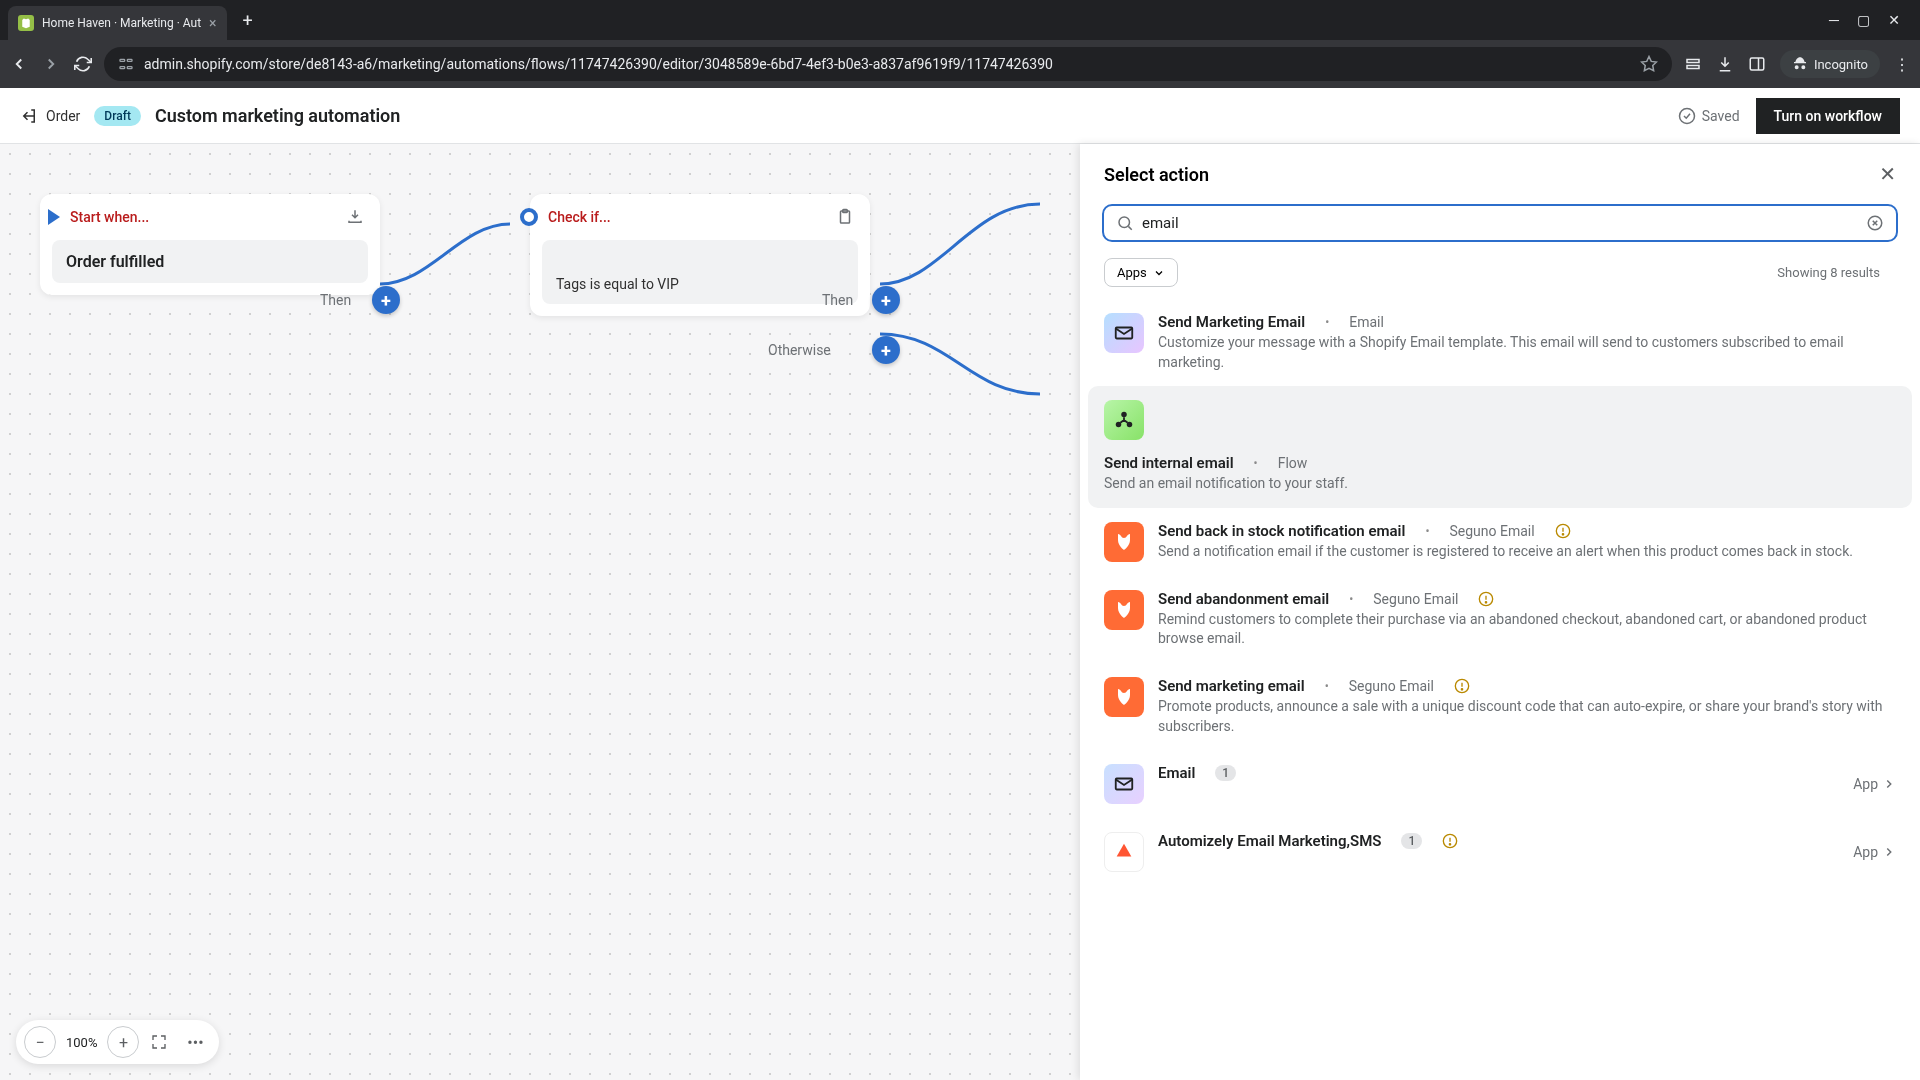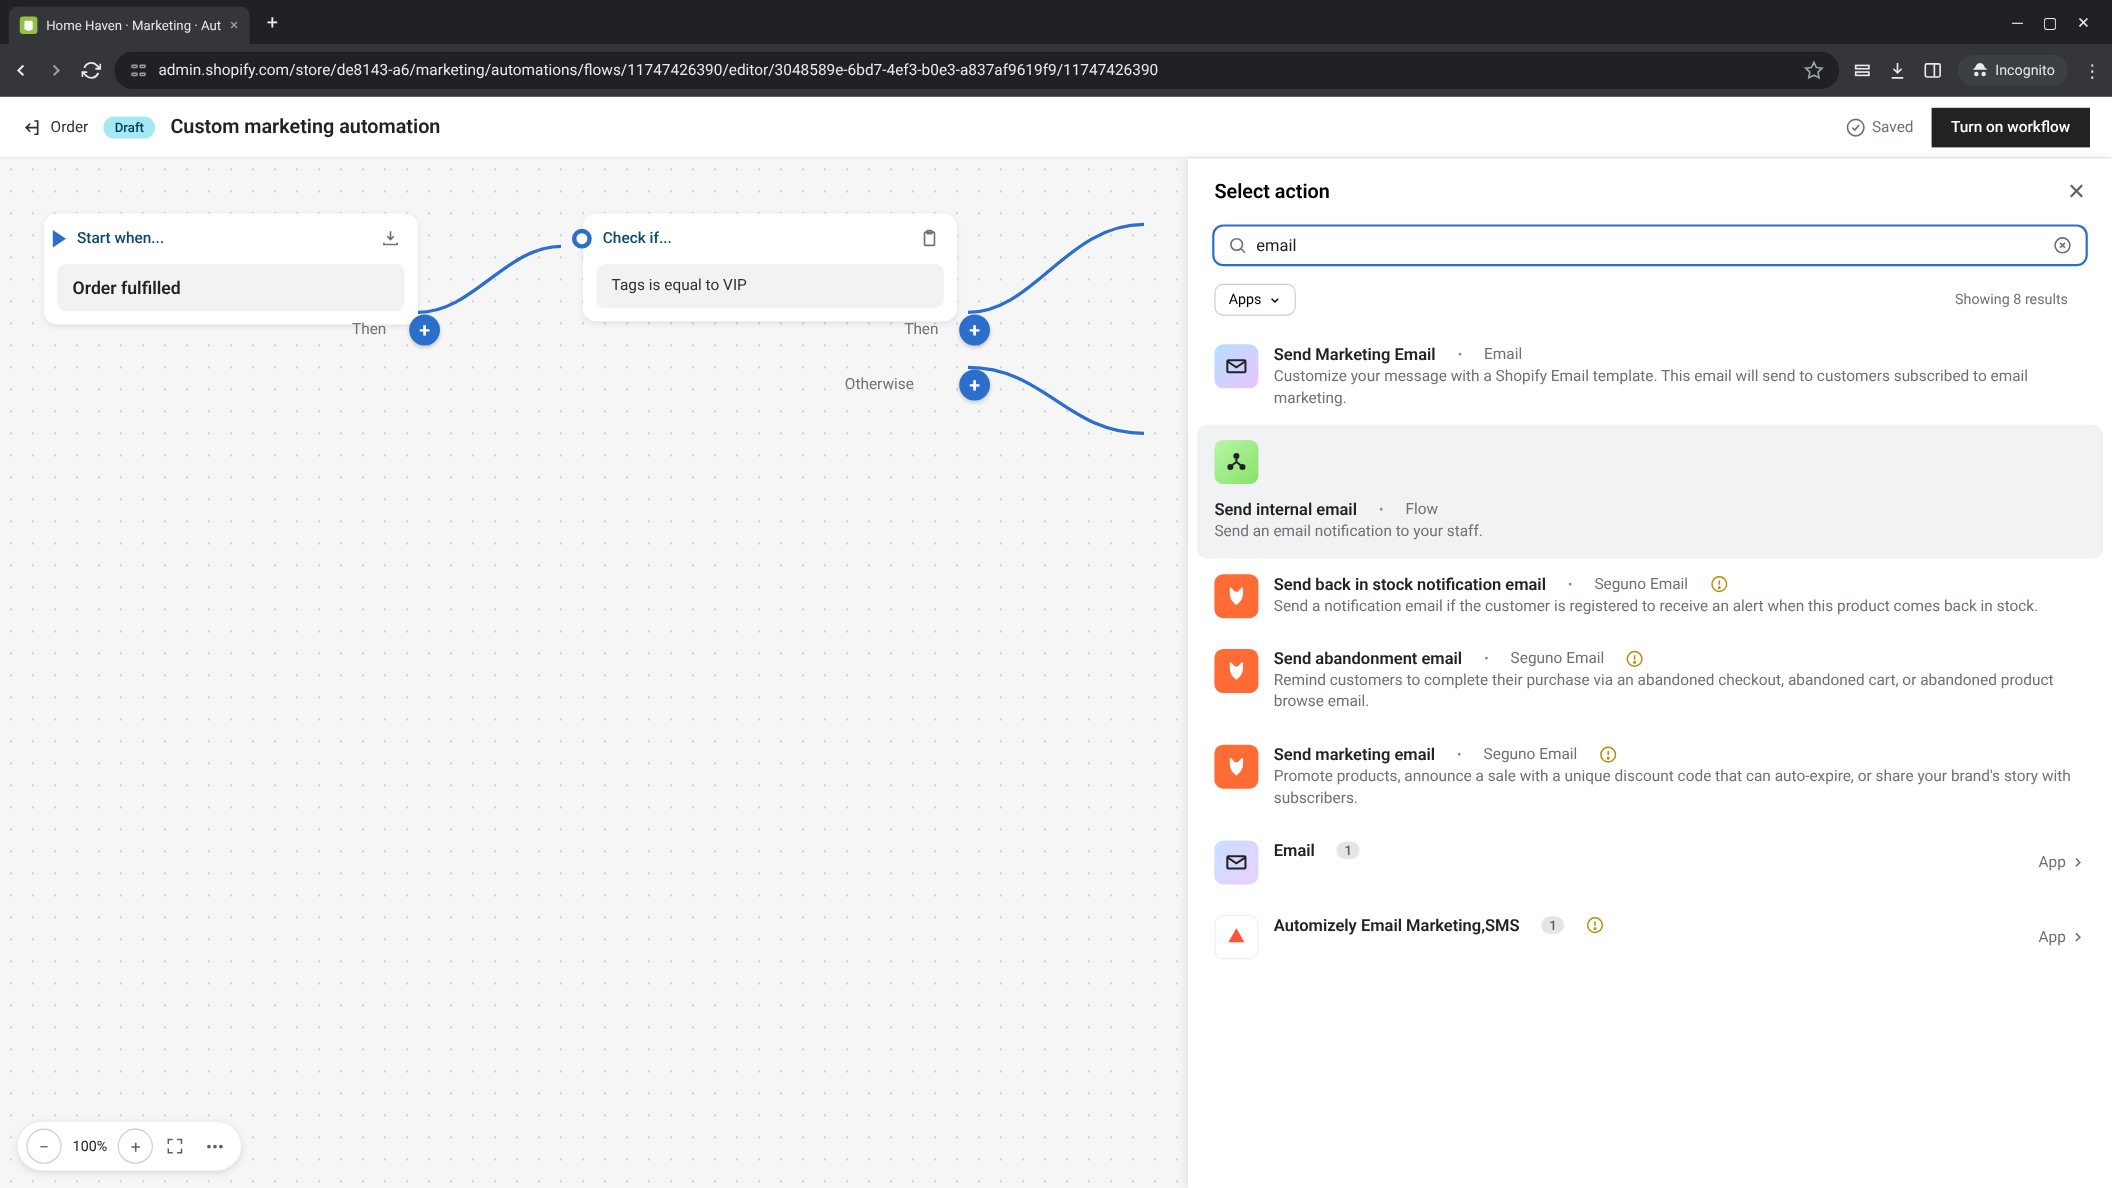--- a/index.html
+++ b/index.html
@@ -34,25 +34,25 @@
 .page-title { font-size: 18px; font-weight: 600; color: #202223; }
 .header-right { margin-left: auto; display: flex; align-items: center; gap: 16px; }
 .saved-indicator { display: flex; align-items: center; gap: 6px; color: #6d7175; font-size: 14px; }
 .turn-on-btn { background: #202223; color: #fff; border: none; padding: 10px 18px; border-radius: 0; font-size: 14px; font-weight: 500; cursor: pointer; }
 
 
 .canvas-area { position: relative; height: calc(1080px - 40px - 48px - 56px); background: #f6f6f7; background-image: radial-gradient(#d0d0d0 1px, transparent 1px); background-size: 20px 20px; }
 
 .flow-node { position: absolute; background: #fff; border-radius: 12px; box-shadow: 0 2px 6px rgba(0,0,0,0.08); width: 340px; }
 .node-header { display: flex; align-items: center; padding: 14px 16px; gap: 10px; }
-.node-title { font-size: 14px; font-weight: 500; color: #0c4a6e; flex: 1; }
+.node-title { font-size: 14px; font-weight: 500; color: #b91c1c; flex: 1; }
 .node-icon-right { color: #6d7175; }
 .node-body { background: #f1f2f3; margin: 0 12px 12px 12px; border-radius: 8px; padding: 12px 14px; }
 .node-body-main { font-size: 16px; font-weight: 600; color: #202223; }
-.node-body-cond { font-size: 14px; color: #303030; }
+.node-body-cond { font-size: 14px; color: #303030; margin-top: 24px; }
 
 .start-icon { width: 0; height: 0; border-top: 8px solid transparent; border-bottom: 8px solid transparent; border-left: 12px solid #2c6ecb; margin-left:-8px; }
 .check-circle { width: 18px; height: 18px; border: 4px solid #2c6ecb; background:#fff; border-radius: 50%; margin-left:-26px; }
 
 .branch-label { position: absolute; font-size: 14px; color: #6d7175; }
 .add-btn { position: absolute; width: 28px; height: 28px; background: #2c6ecb; color: #fff; border-radius: 50%; display: flex; align-items: center; justify-content: center; font-size: 18px; font-weight: bold; cursor: pointer; box-shadow: 0 2px 4px rgba(0,0,0,0.2); }
 
 .connector { position: absolute; pointer-events: none; }
 
 

